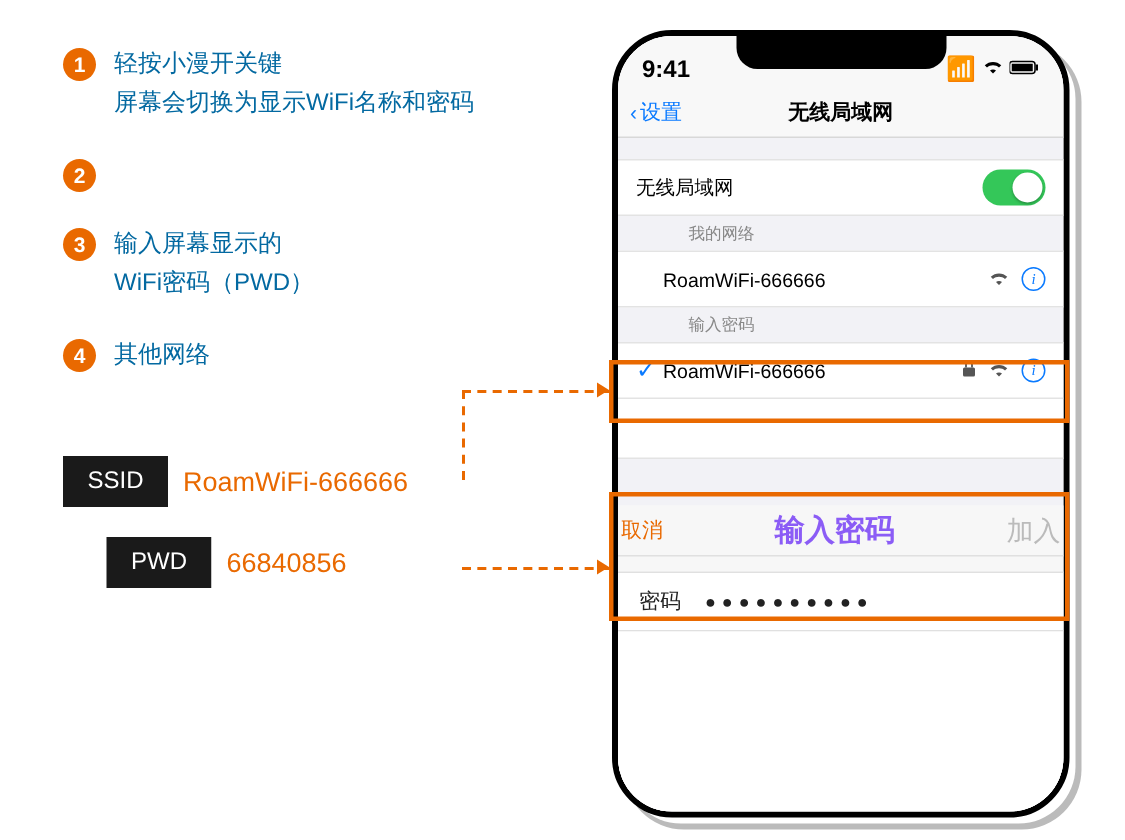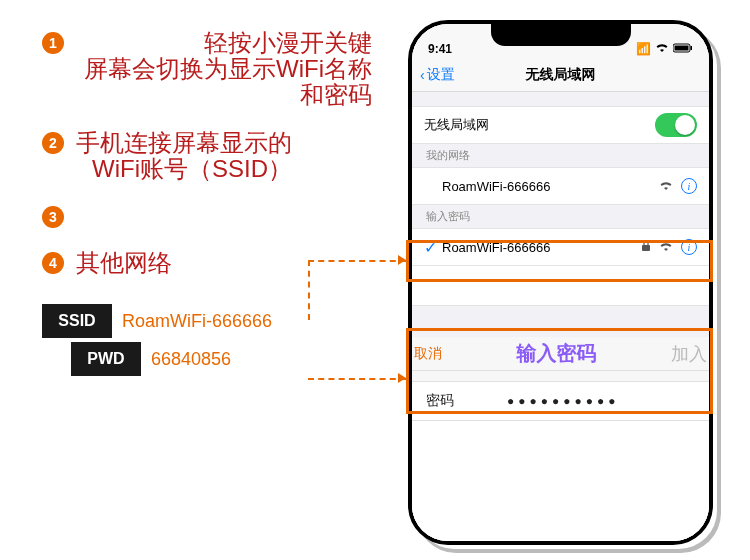--- a/index.html
+++ b/index.html
@@ -32,50 +32,49 @@
     font-size: 14px;
     font-weight: bold;
     display: flex;
     align-items: center;
     justify-content: center;
     flex-shrink: 0;
     margin-right: 12px;
     margin-top: 2px;
   }
   .step-text {
-    color: #b91c1c;
-    font-size: 24px;
+    color: #0369a1;
+    font-size: 16px;
     line-height: 26px;
-    text-align: right;
   }
   
   .creds { position: absolute; left: 42px; }
   .cred-row { display: flex; height: 34px; }
   .cred-label {
     background: #1a1a1a;
     color: #fff;
     font-size: 16px;
-    font-weight: bold;
+    font-weight: normal;
     display: flex;
     align-items: center;
     justify-content: center;
     width: 70px;
   }
   .cred-value {
     background: #fff;
     color: #e96900;
     font-size: 18px;
     font-weight: 500;
     display: flex;
     align-items: center;
     padding-left: 10px;
     width: 195px;
   }
   #cred-ssid { top: 304px; }
-  #cred-pwd  { top: 342px; padding-left: 29px; }
+  #cred-pwd  { top: 358px; padding-left: 29px; }
   
   .phone {
     position: absolute;
     left: 408px;
     top: 20px;
     width: 305px;
     height: 525px;
     border: 4px solid #000;
     border-radius: 40px;
     background: #fff;
@@ -98,21 +97,21 @@
     position: absolute;
     inset: 0;
     background: #f2f2f6;
   }
   .status-bar {
     height: 34px;
     display: flex;
     justify-content: space-between;
     align-items: flex-end;
     padding: 0 16px 2px;
-    font-size: 12px;
+    font-size: 16px;
     font-weight: 600;
     background: #f8f8f8;
     text-align: center;
   }
   .status-right { display:flex; gap:4px; align-items:center; }
   .nav-bar {
     height: 34px;
     background: #f8f8f8;
     border-bottom: 1px solid #d8d8d8;
     display: flex;
@@ -133,20 +132,21 @@
     text-align: center;
     font-size: 14px;
     font-weight: 600;
   }
   .list { font-size: 13px; }
   .section-gap { height: 14px; }
   .section-header {
     font-size: 11px;
     color: #888;
     padding: 4px 14px;
+    margin-left: 33px;
   }
   .row {
     background: #fff;
     border-top: 1px solid #e3e3e3;
     border-bottom: 1px solid #e3e3e3;
     height: 38px;
     display: flex;
     align-items: center;
     padding: 0 12px;
     position: relative;
@@ -185,21 +185,20 @@
     height:34px; display:flex; align-items:center; justify-content:space-between;
     padding:0 2px; background:#f7f7f7; border-bottom:1px solid #e0e0e0;
   }
   .pwd-cancel { color:#e96900; font-size:14px; }
   .pwd-title  { font-size:20px; font-weight:700; color:#8b5cf6;}
   .pwd-join   { color:#bbb; font-size:18px; }
   .pwd-field {
     background:#fff; height:40px; display:flex; align-items:center;
     padding:0 14px; border-top:1px solid #e0e0e0; border-bottom:1px solid #e0e0e0;
     margin-top:10px;
-    gap:37px;
   }
   .pwd-label { font-size:14px; color:#222; width:44px;}
   .pwd-dots { letter-spacing:4px; font-size:12px; color:#222;}
   .blank-area { height:120px; background:#fff; border-top:0; }
   
   .connector {
     position:absolute; border:0; border-top:2px dashed #e96900;
   }
   #conn1 { left:308px; top:260px; width:98px; }
   #conn1v { position:absolute; left:308px; top:260px; height:60px; border-left:2px dashed #e96900; }
@@ -215,24 +214,24 @@
 </head>
 <body>
 
 <div class="left">
   <div class="step">
     <div class="badge">1</div>
     <div class="step-text">轻按小漫开关键<br>屏幕会切换为显示WiFi名称和密码</div>
   </div>
   <div class="step">
     <div class="badge">2</div>
-    <div class="step-text">手机连接屏幕显示的<br>WiFi账号（SSID）</div>
   </div>
   <div class="step">
     <div class="badge">3</div>
+    <div class="step-text">输入屏幕显示的<br>WiFi密码（PWD）</div>
   </div>
   <div class="step">
     <div class="badge">4</div>
     <div class="step-text">其他网络</div>
   </div>
 </div>
 
 <div class="creds" id="cred-ssid">
   <div class="cred-row">
     <div class="cred-label">SSID</div>

